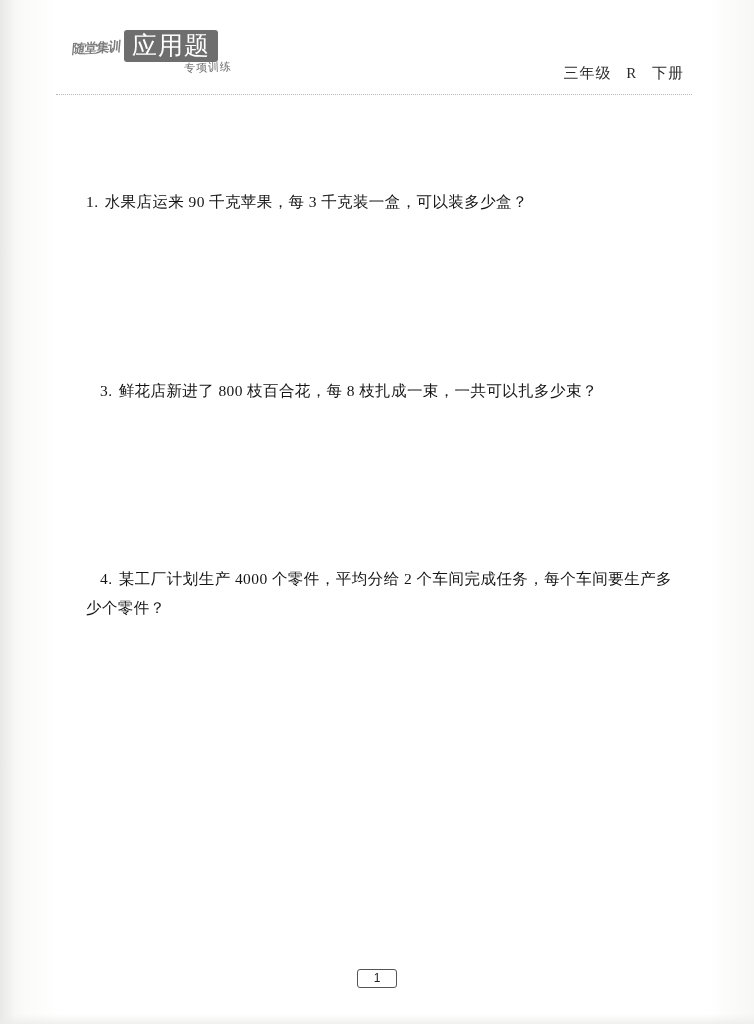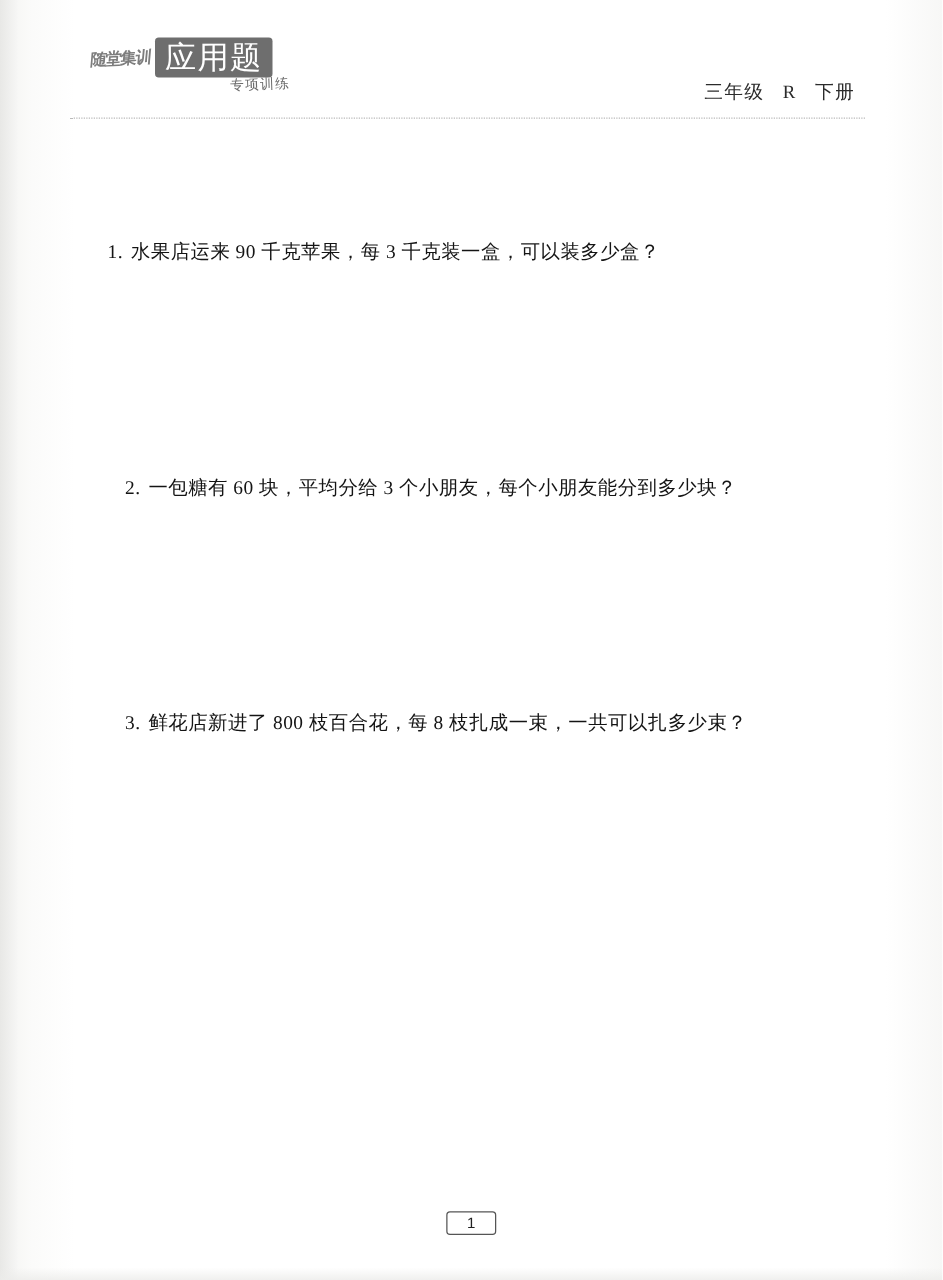--- a/index.html
+++ b/index.html
@@ -197,28 +197,28 @@
   </div>
 
 
   <div class="problems">
 
     <div class="problem p1">
       <span class="num">1.</span>
       <span>水果店运来 90 千克苹果，每 3 千克装一盒，可以装多少盒？</span>
     </div>
 
-    <div class="problem p2">
-      <span class="num">2.</span>
-      <span>一包糖有 60 块，平均分给 3 个小朋友，每个小朋友能分到多少块？</span>
-    </div>
 
     <div class="problem p3">
       <span class="num">3.</span>
       <span>鲜花店新进了 800 枝百合花，每 8 枝扎成一束，一共可以扎多少束？</span>
     </div>
 
+    <div class="problem p4">
+      <span class="num">4.</span>
+      <span>某工厂计划生产 4000 个零件，平均分给 2 个车间完成任务，每个车间要生产多少个零件？</span>
+    </div>
 
   </div>
 
   <div class="page-number">1</div>
 
 </div>
 
 </body></html>

